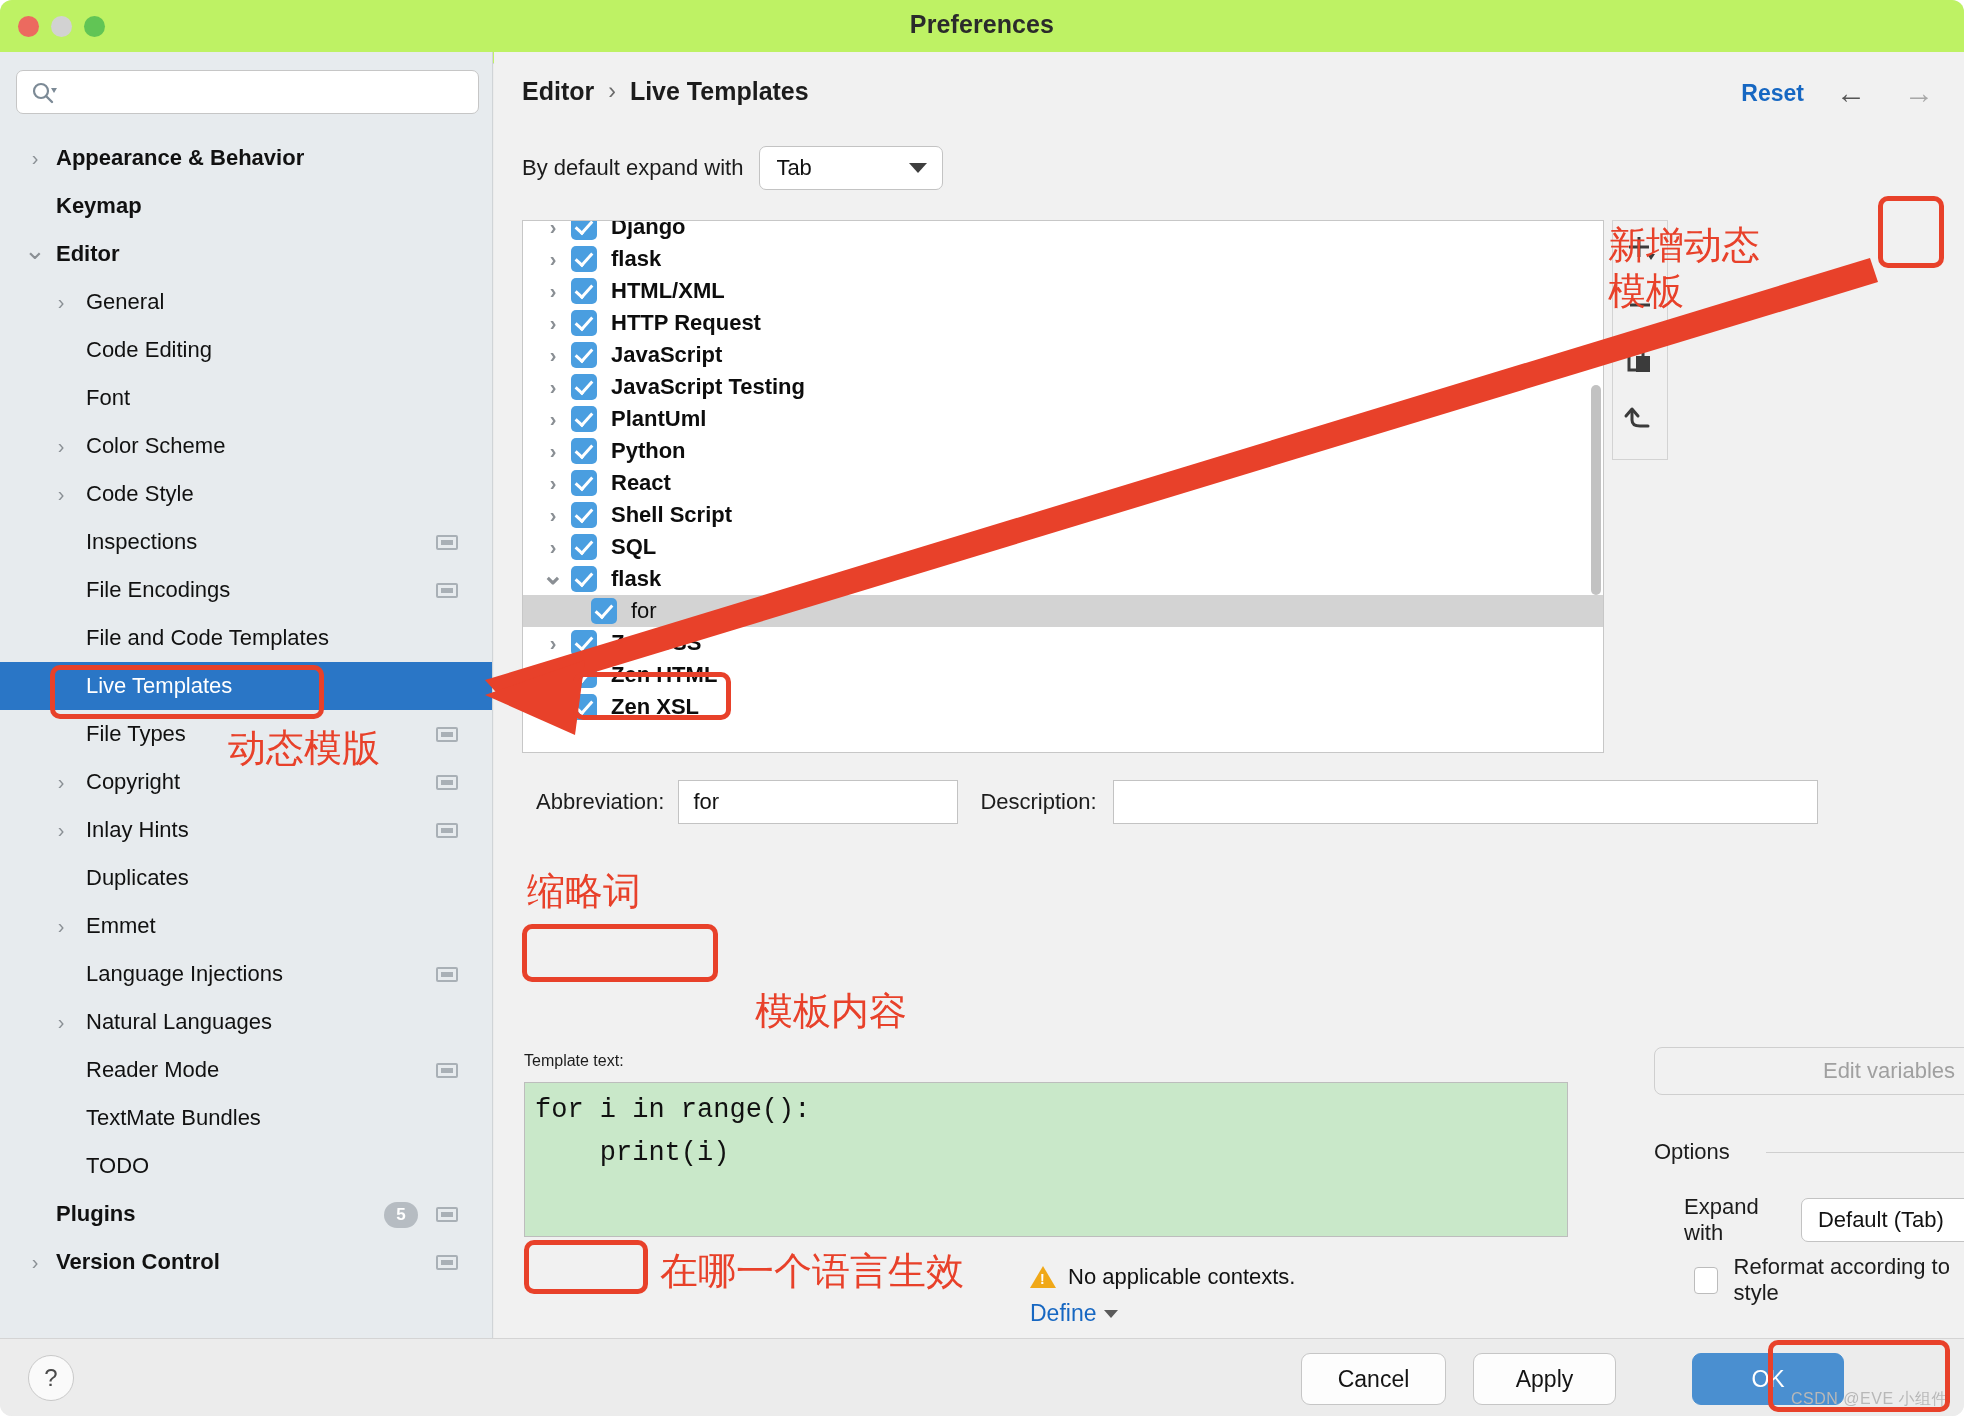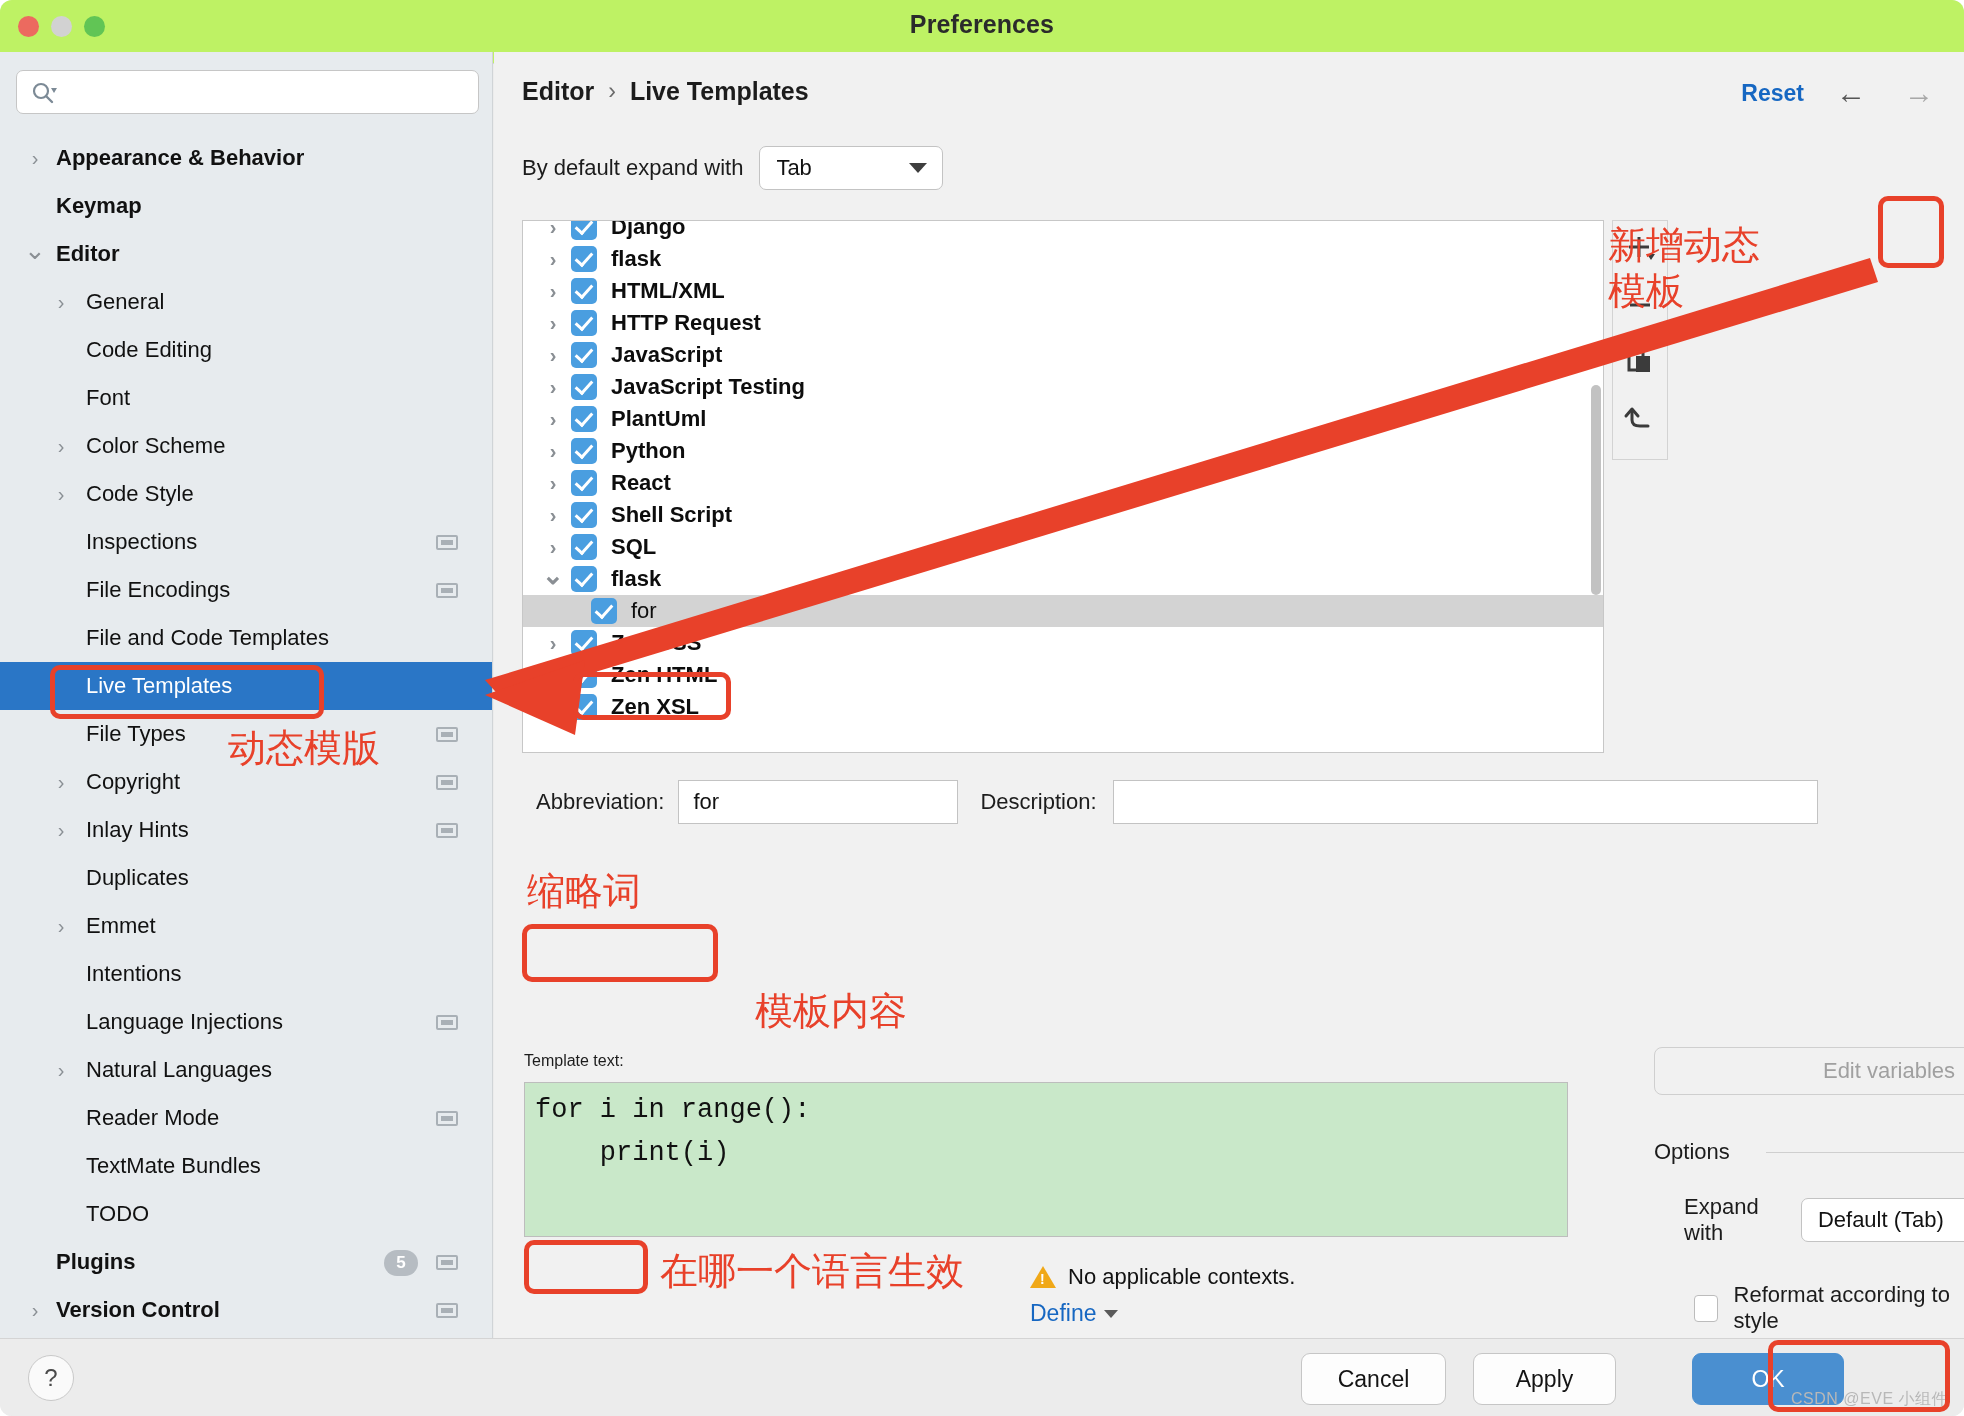--- a/index.html
+++ b/index.html
@@ -261,21 +261,21 @@
     width: 358px; height: 1px; background: #cfcfcf;
   }
   .expand-with-row {
     position: absolute; top: 1142px; left: 1190px;
     display: flex; align-items: center; gap: 16px;
   }
   .expand-with-label { font-size: 22px; color: #1c1c1c; }
   #expand-with-combo { width: 230px; }
   .reformat-row {
     position: absolute; top: 1202px; left: 1200px;
-    display: flex; align-items: center; gap: 16px; margin-top: 28px;
+    display: flex; align-items: center; gap: 16px;
   }
   .chk-empty {
     width: 27px; height: 27px;
     background: #ffffff; border: 1px solid #bcbcbc; border-radius: 4px;
   }
   .reformat-label { font-size: 22px; color: #1c1c1c; }
 
   
   .warn-row {
     position: absolute; top: 1212px; left: 536px;
@@ -441,23 +441,20 @@
           <span class="scope-icon"></span>
         </div>
         <div class="tree-row lvl1">
           <span class="row-label">Duplicates</span>
         </div>
         <div class="tree-row lvl1">
           <span class="tw">›</span>
           <span class="row-label">Emmet</span>
         </div>
         <div class="tree-row lvl1">
-          <span class="row-label">Intentions</span>
-        </div>
-        <div class="tree-row lvl1">
           <span class="row-label">Language Injections</span>
           <span class="scope-icon"></span>
         </div>
         <div class="tree-row lvl1">
           <span class="tw">›</span>
           <span class="row-label">Natural Languages</span>
         </div>
         <div class="tree-row lvl1">
           <span class="row-label">Reader Mode</span>
           <span class="scope-icon"></span>

